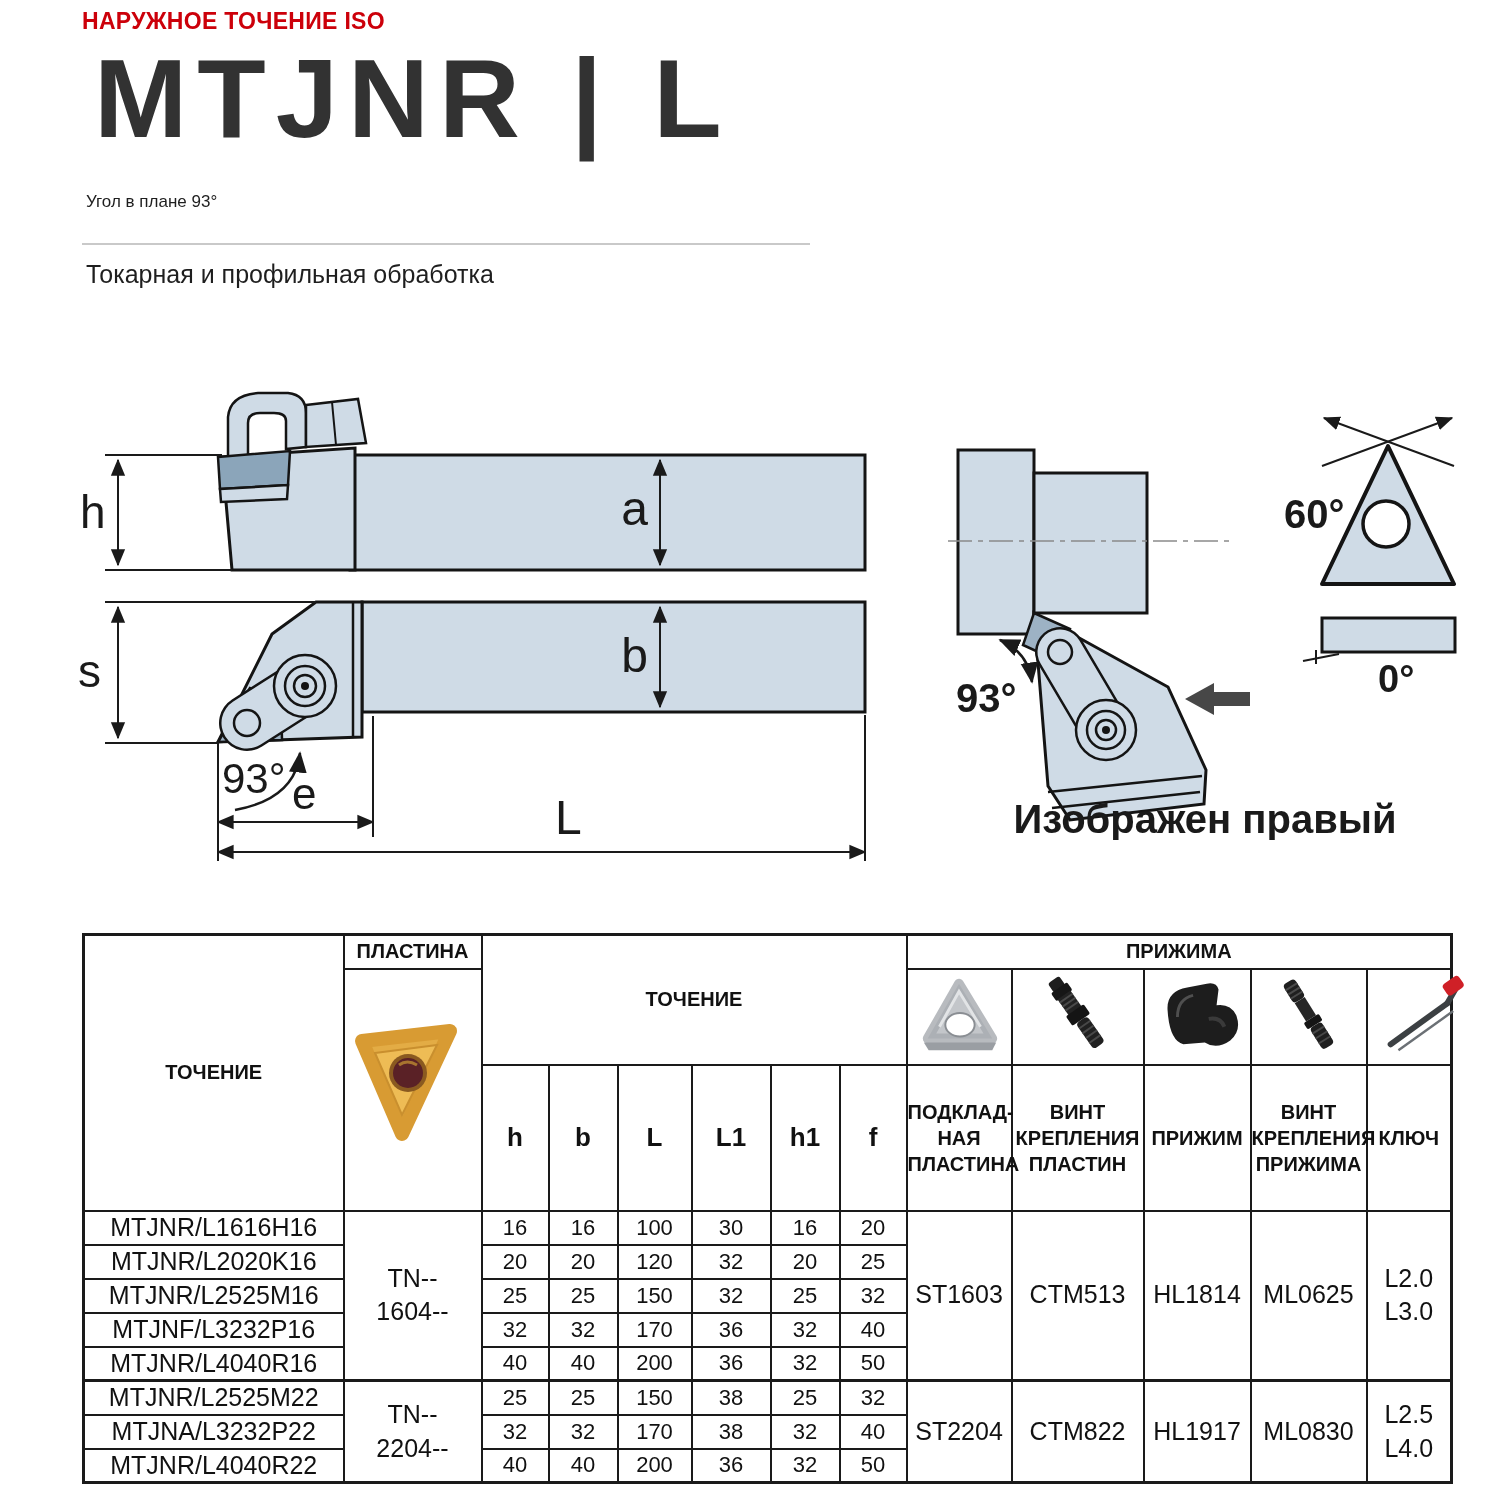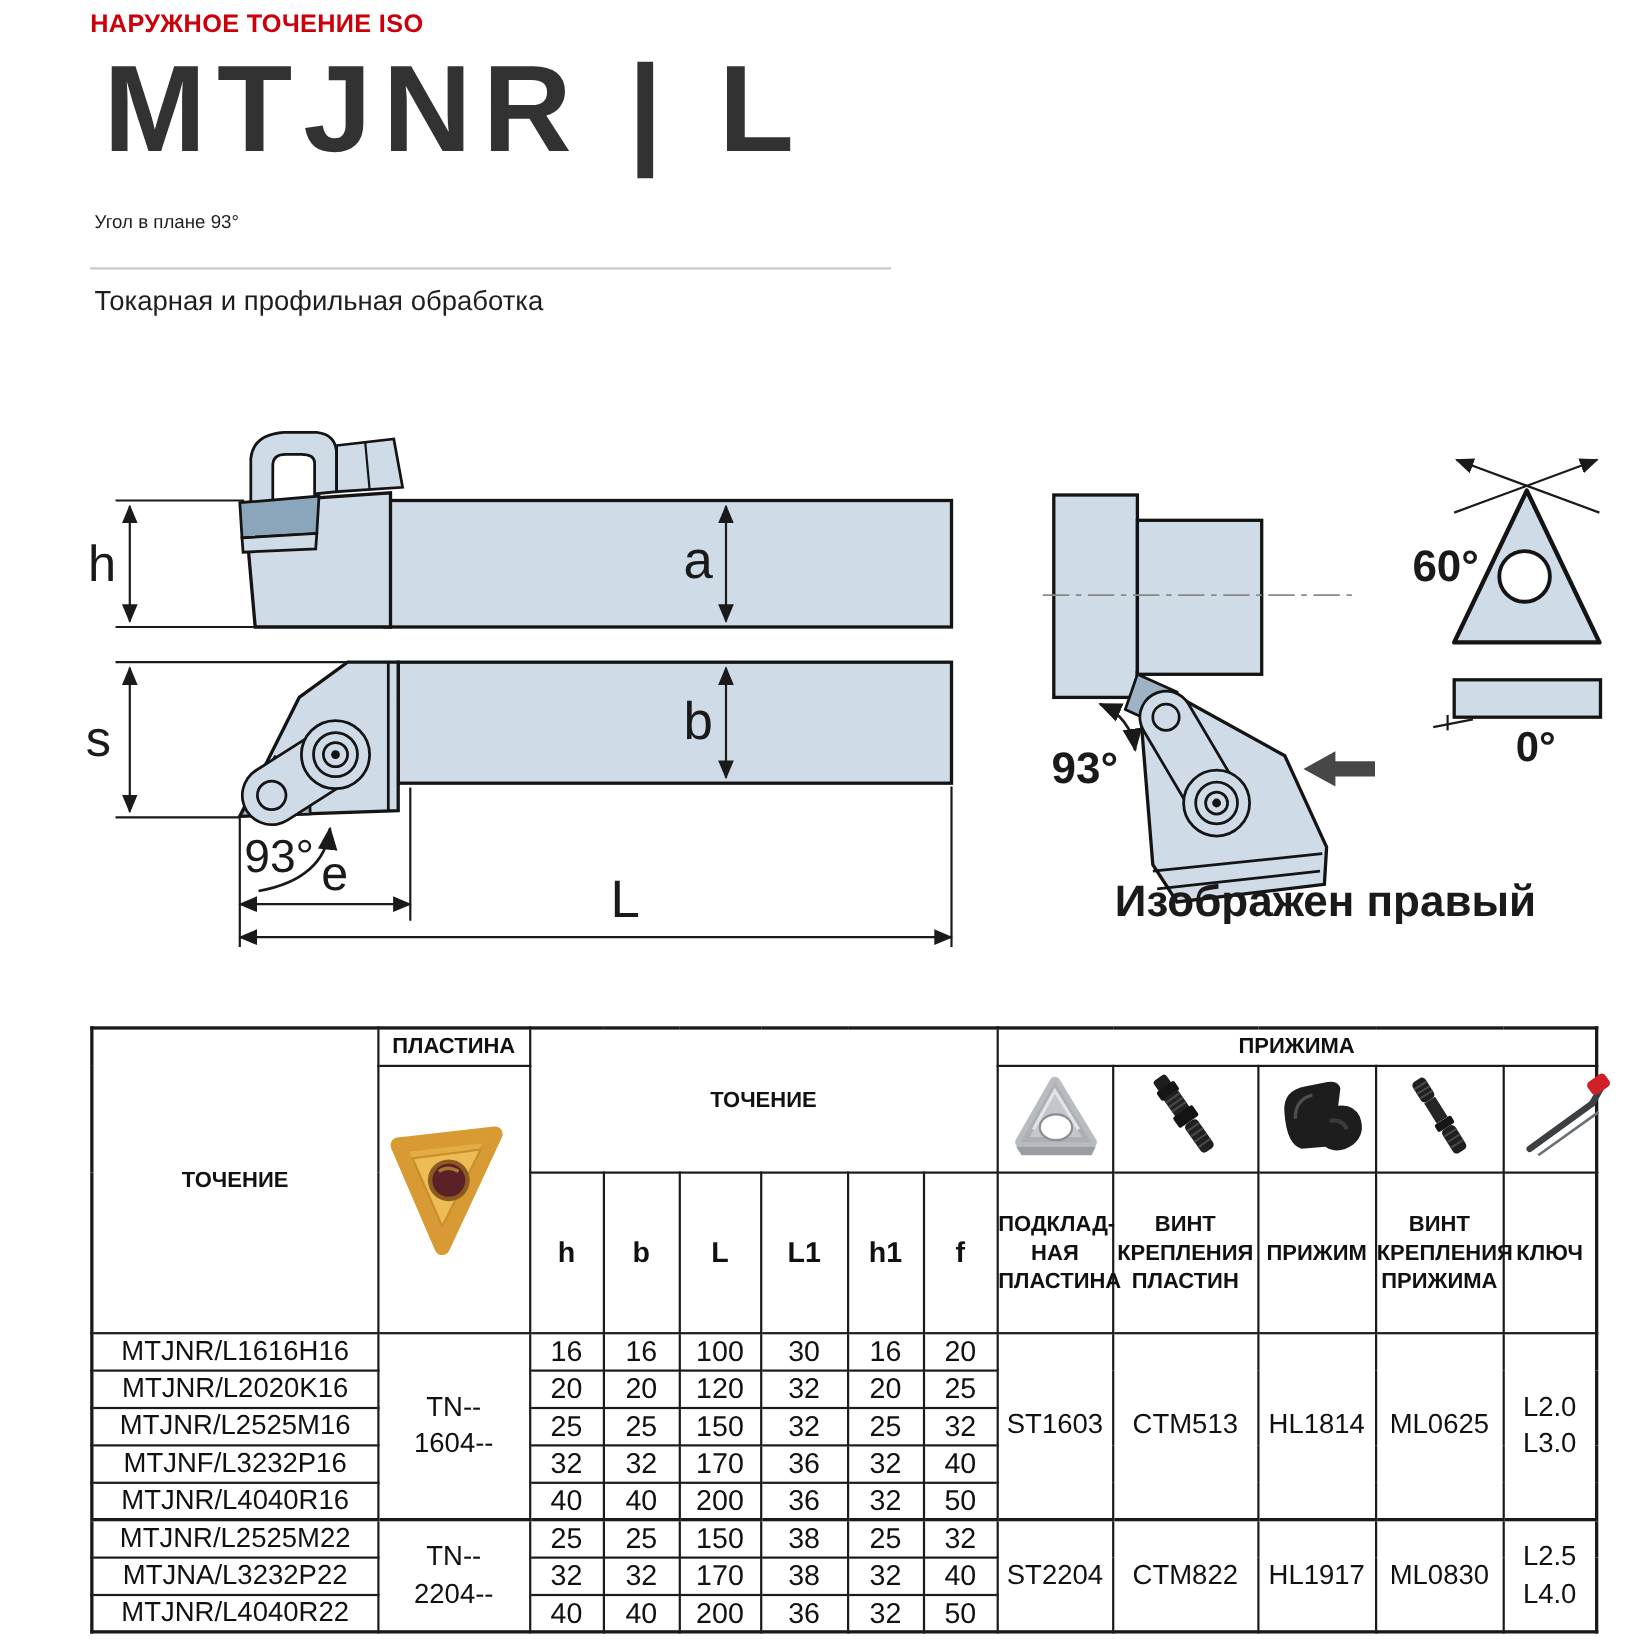--- a/index.html
+++ b/index.html
@@ -16,21 +16,21 @@
   svg text{font-family:"Liberation Sans",sans-serif;fill:#1a1a1a;}
 
   table.spec{position:absolute;left:82px;top:933px;border-collapse:collapse;table-layout:fixed;width:1371px;border:3px solid #1a1a1a;}
   table.spec td{border:2px solid #1a1a1a;text-align:center;vertical-align:middle;padding:0;color:#111;}
   tr.rowA{height:34px;} tr.rowB{height:96px;} tr.rowC{height:146px;} tr.dr{height:34px;}
   tr.g2 td{border-top:3px solid #1a1a1a;}
   .hdr{font-weight:bold;font-size:20px;color:#0d0d0d;}
   .dimh{font-weight:bold;font-size:26px;}
   .dn{font-weight:bold;font-size:20px;line-height:1.3;}
   .pre{white-space:pre-line;}
-  .val{font-size:26px;color:#2f2f2f;}
+  .val{font-size:22px;color:#2f2f2f;}
   .model{font-size:25px;color:#2f2f2f;margin-top:24px;}
   .grpval{font-size:25px;color:#2f2f2f;line-height:1.35;}
   .imgcell{vertical-align:middle;}
 </style>
 </head>
 <body>
 
 <div>
   <div class="category">НАРУЖНОЕ ТОЧЕНИЕ ISO</div>
   <div class="title">MTJNR | L</div>

